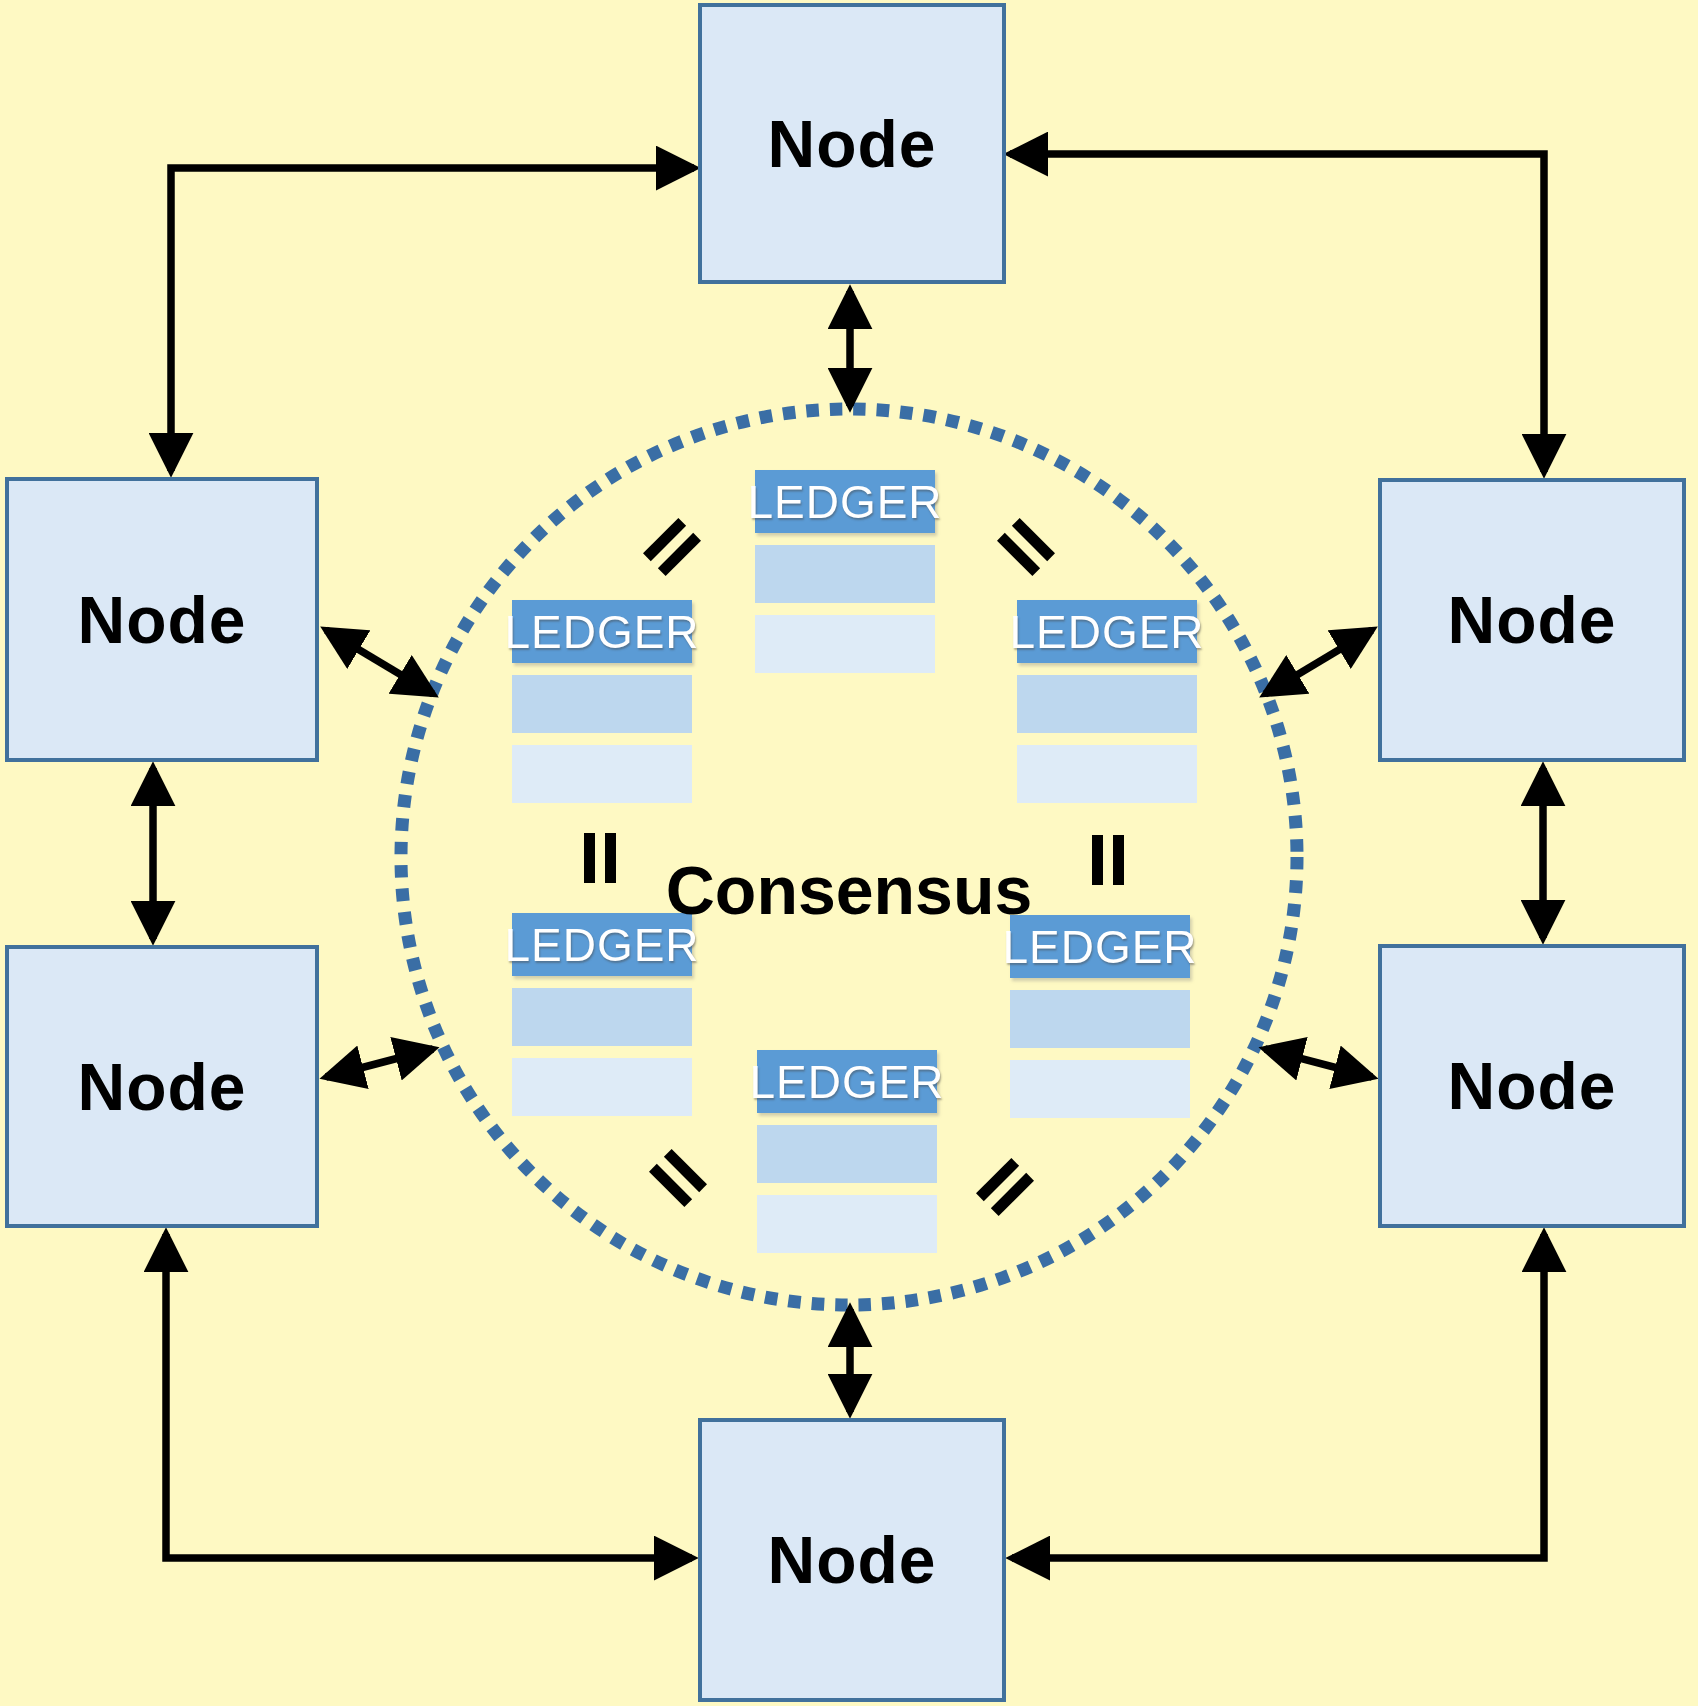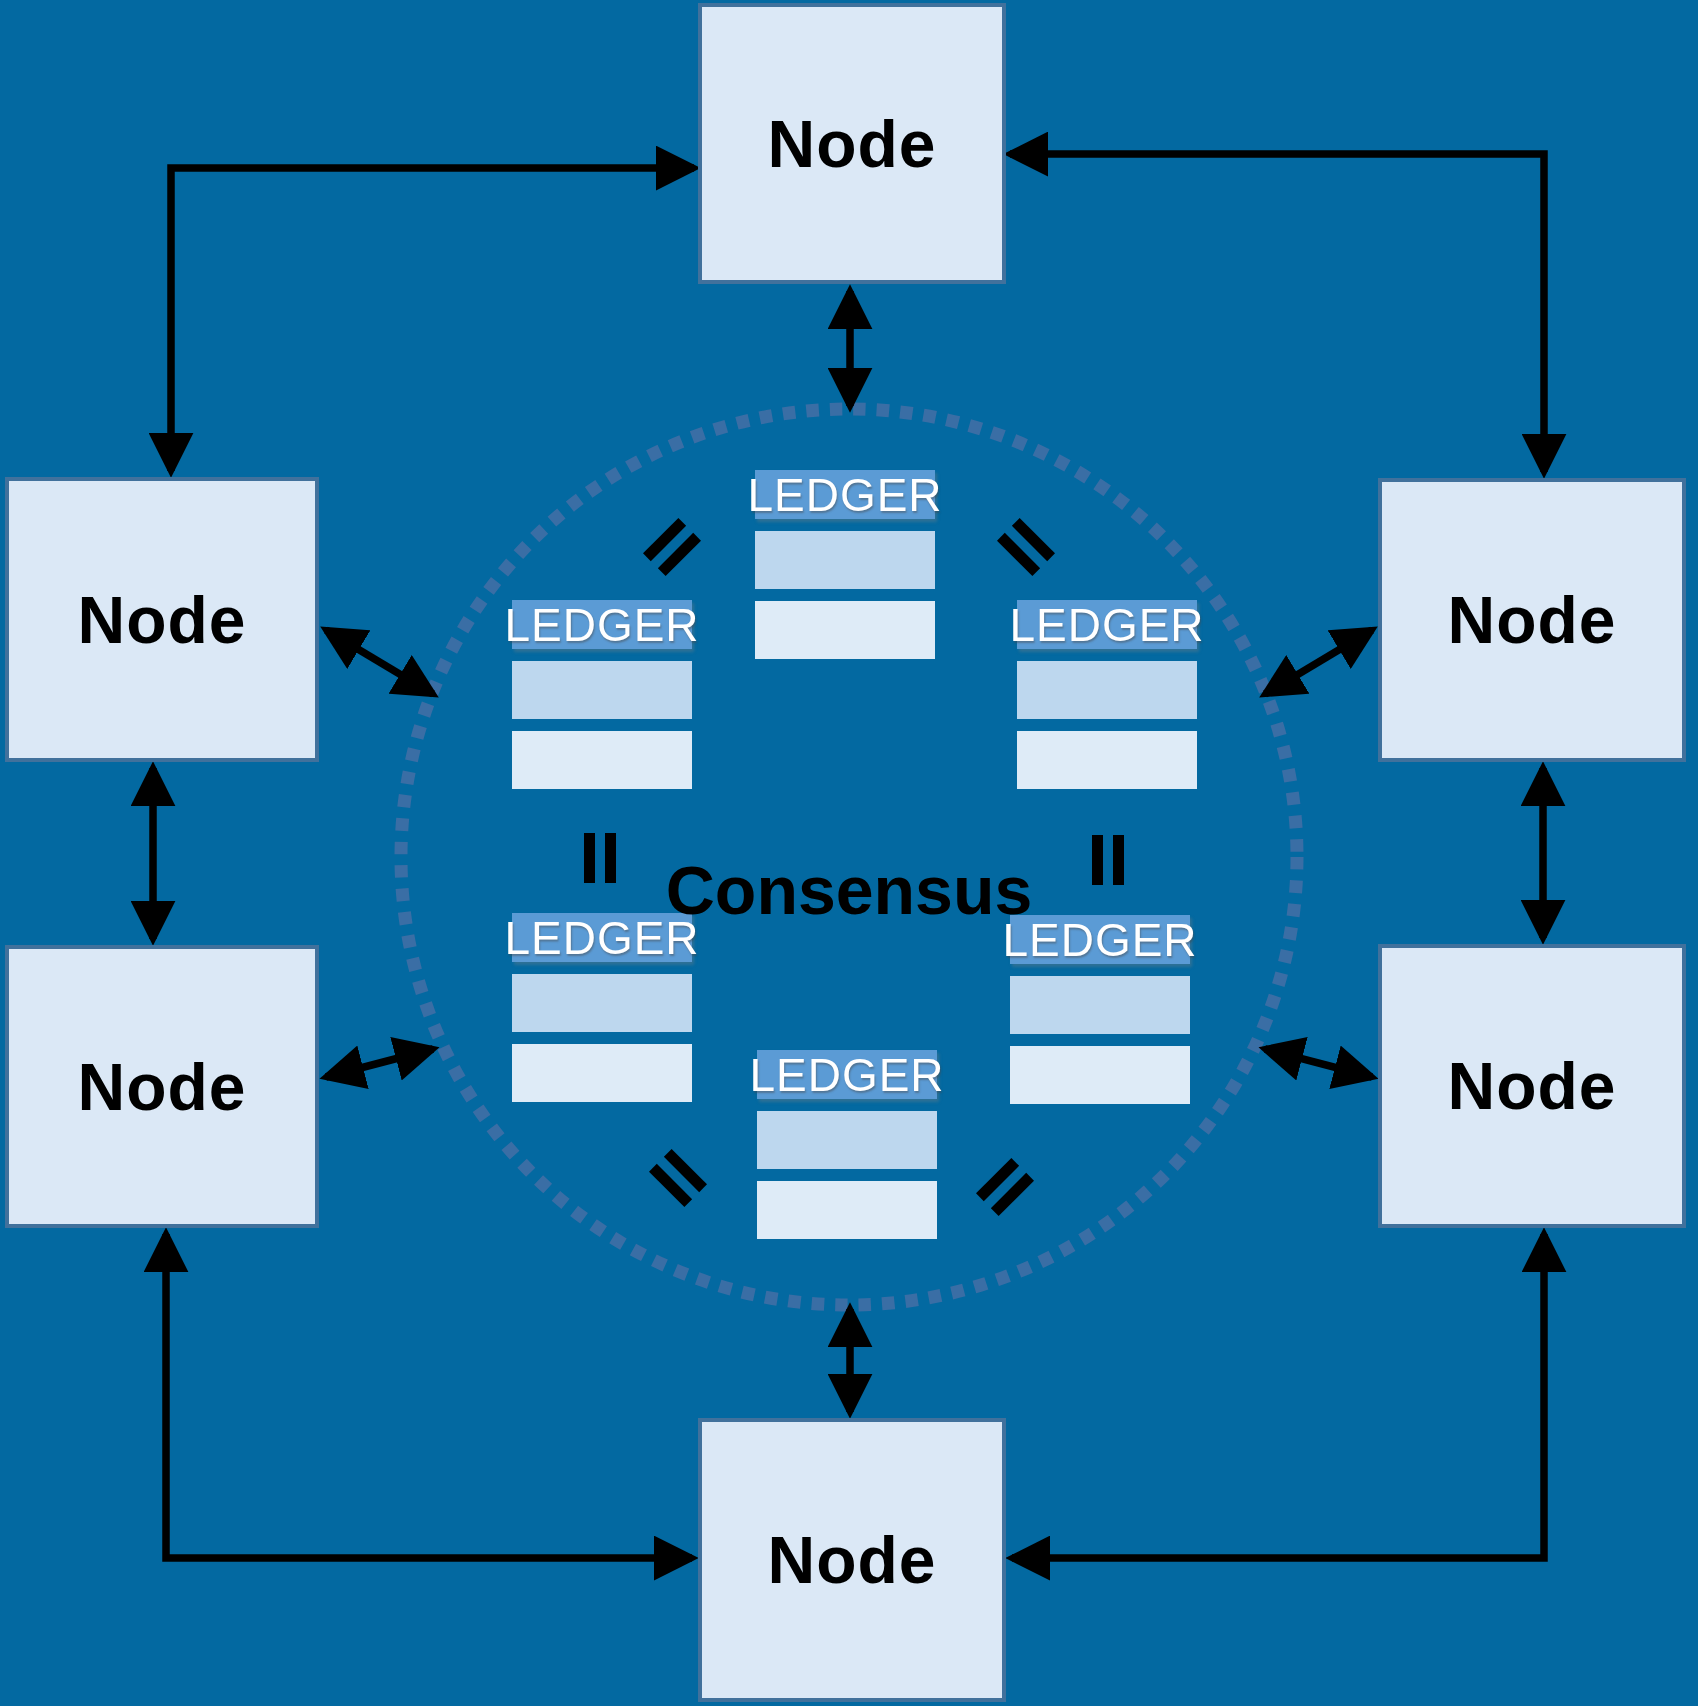--- a/index.html
+++ b/index.html
@@ -1,31 +1,31 @@
 <!DOCTYPE html>
 <html style="--node-fill: #dbe8f6; --node-border: #41719c; --ledger-header-bg: #5b9bd5; --ledger-header-text: #ffffff; --ledger-row-primary: #bdd7ee; --ledger-row-secondary: #deebf7; --circle-dot: #3a6ea5; --arrow: #000000; --equals-glyph: #000000; --text: #000000;"><head>
 <meta charset="utf-8">
 <style>
   html,body{margin:0;padding:0;background:#ffffff;}
   .canvas{
-    position:relative;width:1698px;height:1706px;background:#0369a1;
+    position:relative;width:1698px;height:1706px;background:#fef9c3;
     font-family:"Liberation Sans", sans-serif;overflow:hidden;
   }
   .wires{position:absolute;left:0;top:0;width:1698px;height:1706px;}
   .wire{stroke:var(--arrow);stroke-width:7.5;fill:none;}
   .ring{stroke:var(--circle-dot);stroke-width:13;fill:none;stroke-dasharray:12.5 11;}
   .node{
     position:absolute;background:var(--node-fill);
     border:4px solid var(--node-border);box-sizing:border-box;
     display:flex;align-items:center;justify-content:center;
   }
   .node-label{font-weight:bold;font-size:66px;color:var(--text);letter-spacing:1px;}
   .ledger{position:absolute;width:180px;}
   .ledger-hdr{
-    height:49px;background:var(--ledger-header-bg);color:var(--ledger-header-text);
+    height:63px;background:var(--ledger-header-bg);color:var(--ledger-header-text);
     display:flex;align-items:center;justify-content:center;
     font-size:46px;letter-spacing:1px;
     text-shadow:1px 2px 2px rgba(70,70,70,.45);
     box-shadow:2px 3px 3px rgba(130,130,130,.35);
   }
   .ledger-row{height:58px;margin-top:12px;}
   .row-primary{background:var(--ledger-row-primary);}
   .row-secondary{background:var(--ledger-row-secondary);}
   .eq{
     position:absolute;width:50px;height:32px;

